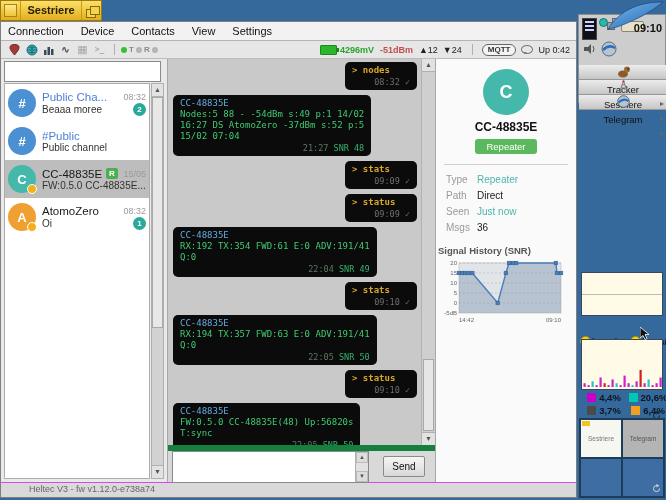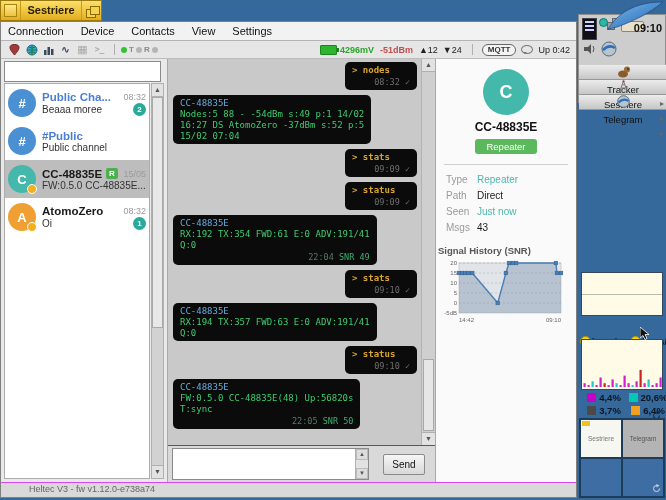--- a/index.html
+++ b/index.html
@@ -47,21 +47,21 @@
   .search{position:absolute;left:3px;top:2px;right:6px;height:17px;background:#fff;border:1px solid #8a8a8a;}
   .clist{position:absolute;left:3px;top:24px;right:17px;bottom:3px;background:#fff;border:1px solid #adadad;overflow:hidden;}
   .contact{display:flex;align-items:center;padding:4px 3px;gap:6px;height:38px;box-sizing:border-box;}
   .contact.selected{background:#bdbdbd;}
   .avatar{width:28px;height:28px;border-radius:50%;color:#fff;font-weight:bold;font-size:13px;
     display:flex;align-items:center;justify-content:center;flex:none;position:relative;}
   .statusdot{position:absolute;right:-1px;bottom:-1px;width:8px;height:8px;border-radius:50%;
     background:#f2b01e;border:1.5px solid #fff;}
   .c-col{flex:1;min-width:0;}
   .c-row{display:flex;align-items:center;gap:4px;}
-  .c-name{font-size:11.5px;font-weight:bold;color:#1a1a1a;white-space:nowrap;}
+  .c-name{font-size:11.5px;font-weight:normal;color:#1a1a1a;white-space:nowrap;}
   .c-name.blue{color:#4b7fd6;}
   .rbadge{background:#4caf50;color:#fff;font-size:8px;font-weight:bold;border-radius:2px;padding:1px 3px;}
   .c-time{margin-left:auto;font-size:9px;color:#9a9a9a;}
   .c-sub{font-size:10px;color:#333;white-space:nowrap;overflow:hidden;}
   .unread{margin-left:auto;background:#2aa89a;color:#fff;border-radius:50%;width:13px;height:13px;
     font-size:8px;font-weight:bold;display:flex;align-items:center;justify-content:center;flex:none;}
   .sscroll{position:absolute;top:24px;right:3px;bottom:3px;width:13px;background:#d2d2d2;border:1px solid #b0b0b0;box-sizing:border-box;}
   .sbtn{height:12px;background:#e2e2e2;border-bottom:1px solid #b0b0b0;font-size:7px;color:#555;
     text-align:center;line-height:12px;}
   .sbtn.bot{position:absolute;bottom:0;left:0;right:0;border-top:1px solid #b0b0b0;border-bottom:none;}
@@ -74,21 +74,21 @@
   .msg-in{align-self:flex-start;max-width:215px;white-space:pre;}
   .msg-out{align-self:flex-end;min-width:58px;}
   .msg-sender{color:#66aadd;}
   .msg-line{color:#3ecb72;}
   .msg-foot{text-align:right;font-size:8.5px;margin-top:1px;}
   .msg-time{color:#587a62;} .msg-snr{color:#37b06d;}
   .msg-cmd{color:#d8a62a;font-weight:bold;}
   .msg-out .msg-foot{color:#6f6f6f;}
   .cscroll{position:absolute;top:0;right:0;bottom:37px;width:13px;background:#cfcfcf;border-left:1px solid #b2b2b2;}
   .cthumb{position:absolute;left:1px;right:1px;top:auto;bottom:14px;height:70px;background:#e6e6e6;border:1px solid #a8a8a8;}
-  .composer{height:37px;border-top:1px solid #15803d;background:#d9d9d9;display:flex;align-items:center;
+  .composer{height:37px;border-top:6px solid #15803d;background:#d9d9d9;display:flex;align-items:center;
     padding:3px 10px 3px 4px;gap:14px;box-sizing:border-box;}
   .inputwrap{width:208px;height:30px;background:#fff;border:1px solid #8a8a8a;display:flex;}
   .msginput{flex:1;border:none;outline:none;resize:none;font-family:"Liberation Sans",sans-serif;font-size:10px;padding:2px;}
   .inscroll{width:12px;background:#e2e2e2;border-left:1px solid #b0b0b0;display:flex;flex-direction:column;justify-content:space-between;}
   .inscroll span{font-size:6px;color:#555;text-align:center;background:#ddd;border:1px solid #bbb;line-height:9px;}
   .sendbtn{width:44px;height:21px;background:linear-gradient(#f6f6f6,#d8d8d8);border:1px solid #8a8a8a;
     border-radius:2px;font-size:10px;color:#111;font-family:"Liberation Sans",sans-serif;}
   
   .details{width:141px;background:#fafafa;border-left:1px solid #a8a8a8;box-sizing:border-box;font-size:10px;}
   .d-avatar{width:46px;height:46px;border-radius:50%;margin:10px auto 5px;color:#fff;font-size:18px;font-weight:bold;
@@ -270,35 +270,35 @@
         <div class="sbtn bot">▼</div>
       </div>
     </div>
 
     <div class="chatcol">
       <div class="messages" id="messageList">
           <div class="msg msg-out">
             <div class="msg-cmd">&gt; nodes</div>
             <div class="msg-foot">08:32 ✓</div>
           </div>
-          <div class="msg msg-in"><div class="msg-sender">CC-48835E</div><div class="msg-line">Nodes:5 88 - -54dBm s:49 p:1 14/02</div><div class="msg-line">16:27 DS AtomoZero -37dBm s:52 p:5</div><div class="msg-line">15/02 07:04</div></div>
+          <div class="msg msg-in"><div class="msg-sender">CC-48835E</div><div class="msg-line">Nodes:5 88 - -54dBm s:49 p:1 14/02</div><div class="msg-line">16:27 DS AtomoZero -37dBm s:52 p:5</div><div class="msg-line">15/02 07:04</div><div class="msg-foot"><span class="msg-time">21:27 </span><span class="msg-snr">SNR 48</span></div></div>
           <div class="msg msg-out">
             <div class="msg-cmd">&gt; stats</div>
             <div class="msg-foot">09:09 ✓</div>
           </div>
           <div class="msg msg-out">
             <div class="msg-cmd">&gt; status</div>
             <div class="msg-foot">09:09 ✓</div>
           </div>
           <div class="msg msg-in"><div class="msg-sender">CC-48835E</div><div class="msg-line">RX:192 TX:354 FWD:61 E:0 ADV:191/41</div><div class="msg-line">Q:0</div><div class="msg-foot"><span class="msg-time">22:04 </span><span class="msg-snr">SNR 49</span></div></div>
           <div class="msg msg-out">
             <div class="msg-cmd">&gt; stats</div>
             <div class="msg-foot">09:10 ✓</div>
           </div>
-          <div class="msg msg-in"><div class="msg-sender">CC-48835E</div><div class="msg-line">RX:194 TX:357 FWD:63 E:0 ADV:191/41</div><div class="msg-line">Q:0</div></div>
+          <div class="msg msg-in"><div class="msg-sender">CC-48835E</div><div class="msg-line">RX:194 TX:357 FWD:63 E:0 ADV:191/41</div><div class="msg-line">Q:0</div><div class="msg-foot"><span class="msg-time">22:05 </span><span class="msg-snr">SNR 50</span></div></div>
           <div class="msg msg-out">
             <div class="msg-cmd">&gt; status</div>
             <div class="msg-foot">09:10 ✓</div>
           </div>
           <div class="msg msg-in"><div class="msg-sender">CC-48835E</div><div class="msg-line">FW:0.5.0 CC-48835E(48) Up:56820s</div><div class="msg-line">T:sync</div><div class="msg-foot"><span class="msg-time">22:05 </span><span class="msg-snr">SNR 50</span></div></div>
         </div>
       <div class="cscroll">
         <div class="sbtn">▲</div>
         <div class="cthumb"></div>
         <div class="sbtn bot">▼</div>
@@ -328,21 +328,21 @@
           <div class="d-row">
             <span class="d-label">Path</span>
             <span class="d-val">Direct</span>
           </div>
           <div class="d-row">
             <span class="d-label">Seen</span>
             <span class="d-val accent">Just now</span>
           </div>
           <div class="d-row">
             <span class="d-label">Msgs</span>
-            <span class="d-val">43</span>
+            <span class="d-val">36</span>
           </div>
         </div>
       <div class="d-chart-title">Signal History (SNR)</div>
       <div class="d-chart" id="snrChart"><svg width="124" height="64" viewBox="0 0 124 64">
             <rect x="17" y="5" width="102" height="50" fill="#e1e4e8" stroke="#b8b8b8" stroke-width="0.6"></rect>
             <line x1="17" y1="5" x2="119" y2="5" stroke="#b2b2b2" stroke-width="0.6" stroke-dasharray="2,2"></line>
             <text x="15" y="7" text-anchor="end" font-size="6" fill="#666" font-family="Liberation Sans">20</text>
             <line x1="17" y1="15" x2="119" y2="15" stroke="#b2b2b2" stroke-width="0.6" stroke-dasharray="2,2"></line>
             <text x="15" y="17" text-anchor="end" font-size="6" fill="#666" font-family="Liberation Sans">15</text>
             <line x1="17" y1="25" x2="119" y2="25" stroke="#b2b2b2" stroke-width="0.6" stroke-dasharray="2,2"></line>

